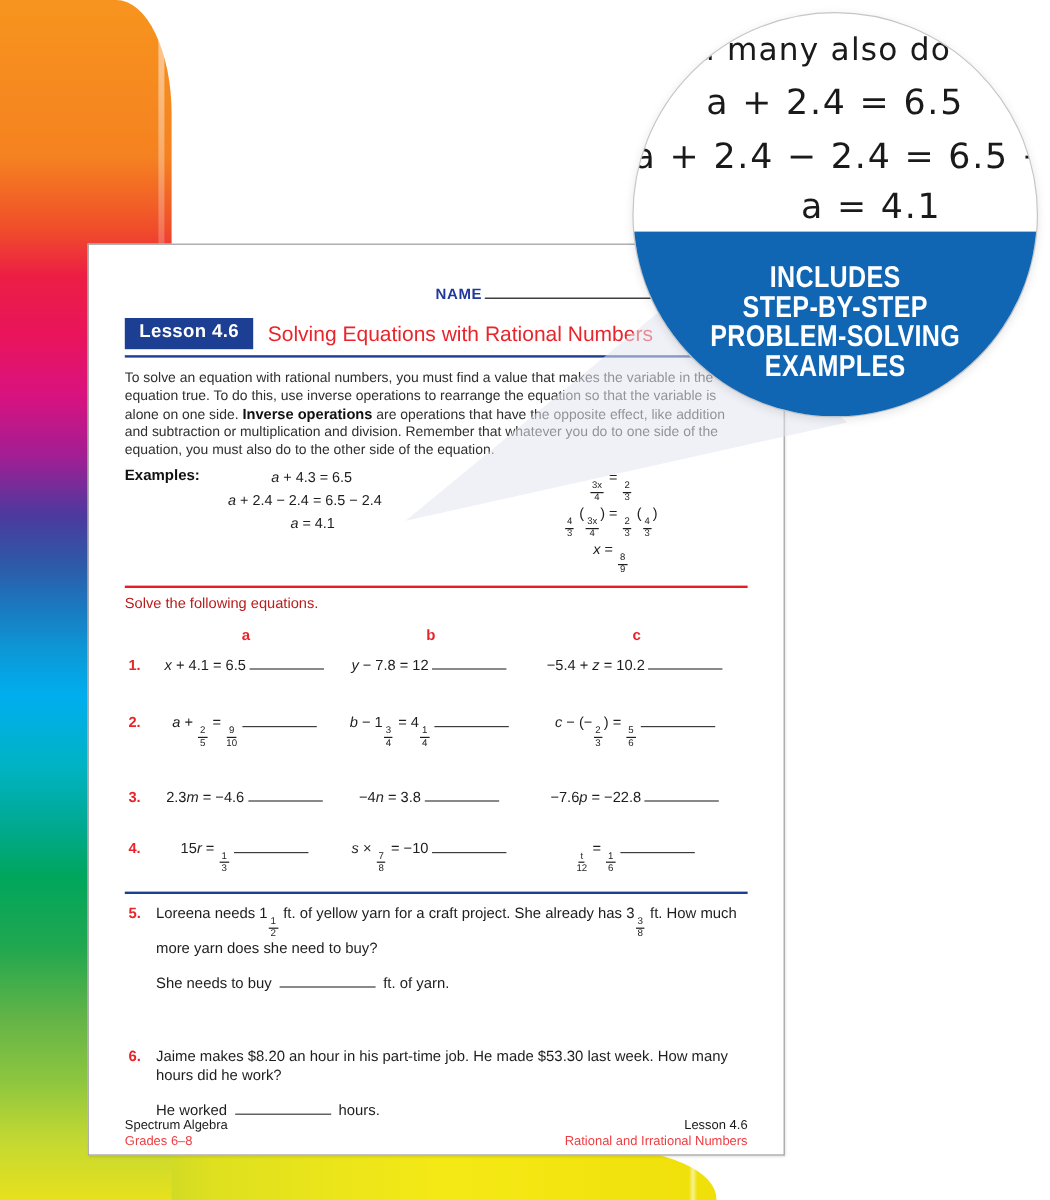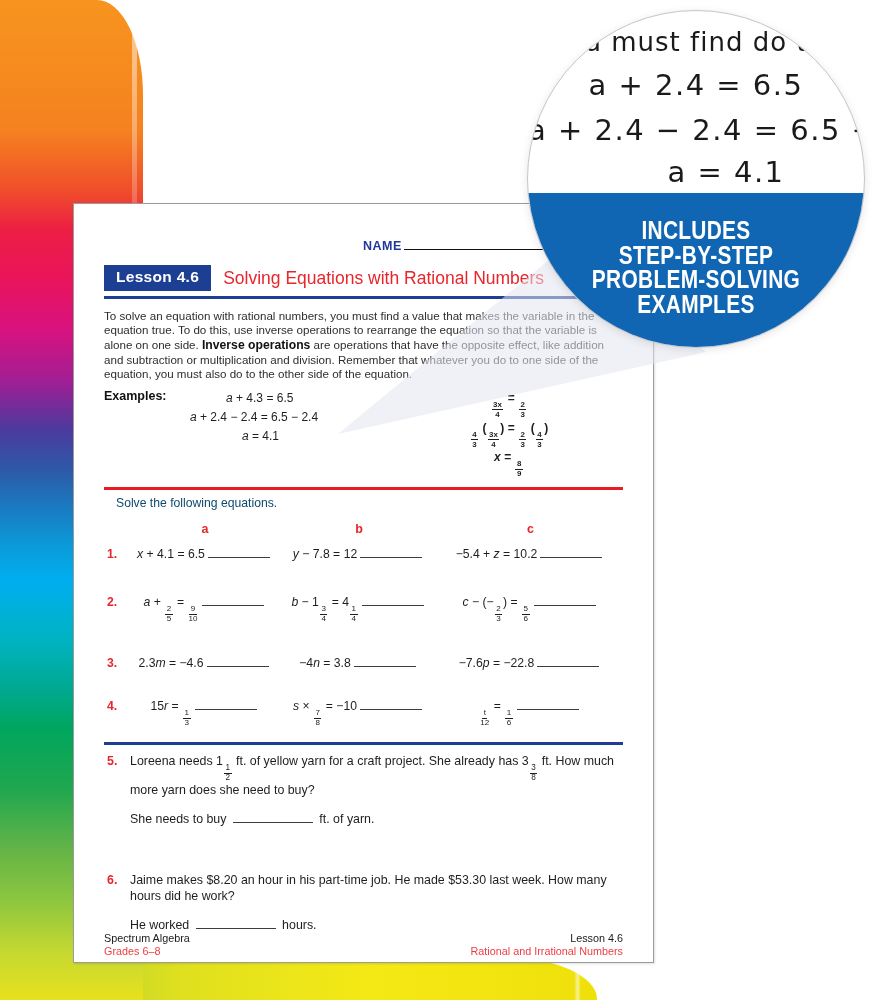--- a/index.html
+++ b/index.html
@@ -43,24 +43,24 @@
   .mid-rule{margin-top:15px;}
 
   .intro{margin:10px 0 0;font-size:11.6px;line-height:14.6px;color:#2e2e2e;}
   .intro strong{font-size:12.2px;color:#111;}
 
   .examples{display:flex;margin-top:7px;font-size:12px;color:#1e1e1e;}
   .examples-label{font-weight:bold;width:86px;font-size:12.5px;color:#111;}
   .ex-left{width:205px;}
   .ex-left div{line-height:19px;}
   .exl-1{margin-left:36px}.exl-2{margin-left:0}.exl-3{margin-left:52px}
-  .ex-right{flex:1;text-align:center;font-weight:bold;}
+  .ex-right{flex:1;text-align:center;}
   .ex-right div{line-height:19px;}
 
-  .instruction{color:#0c4a6e;font-size:12.2px;margin:6px 12px 0;}
+  .instruction{color:#b91c1c;font-size:12.2px;margin:6px 0 0;}
 
   .col-headers{display:flex;margin-top:12px;font-weight:bold;color:#e8252b;font-size:12.5px;}
   .num-spacer{width:26px;}
   .hcell{text-align:center;}
   .hcell.a{width:150px}.hcell.b{width:158px}.hcell.c{flex:1}
 
   .eq-row{display:flex;align-items:flex-start;font-size:12.2px;color:#1e1e1e;}
   .eq-row.r1{margin-top:11px}.eq-row.r2{margin-top:34px}.eq-row.r3{margin-top:33px}.eq-row.r4{margin-top:29px}
   .row-num{width:26px;font-weight:bold;color:#e8252b;padding-left:3px;box-sizing:border-box;}
   .cell{text-align:center;}
@@ -262,21 +262,21 @@
       </div>
     </div>
 
   </div>
 
   <svg class="beam" width="875" height="1000" viewBox="0 0 875 1000">
     <polygon points="338,434 578,236 706,352" fill="#e3e5ef" fill-opacity="0.55"></polygon>
   </svg>
 
   <div class="magnifier">
-    <div class="mag-line1">ou must find do to</div>
+    <div class="mag-line1">ou many also do to</div>
     <div class="mag-eq mag-eq1">a + 2.4 = 6.5</div>
     <div class="mag-eq mag-eq2">a + 2.4 − 2.4 = 6.5 − 2.4</div>
     <div class="mag-eq mag-eq3">a = 4.1</div>
     <div class="mag-banner">
       <div>INCLUDES</div>
       <div>STEP-BY-STEP</div>
       <div>PROBLEM-SOLVING</div>
       <div>EXAMPLES</div>
     </div>
   </div>

